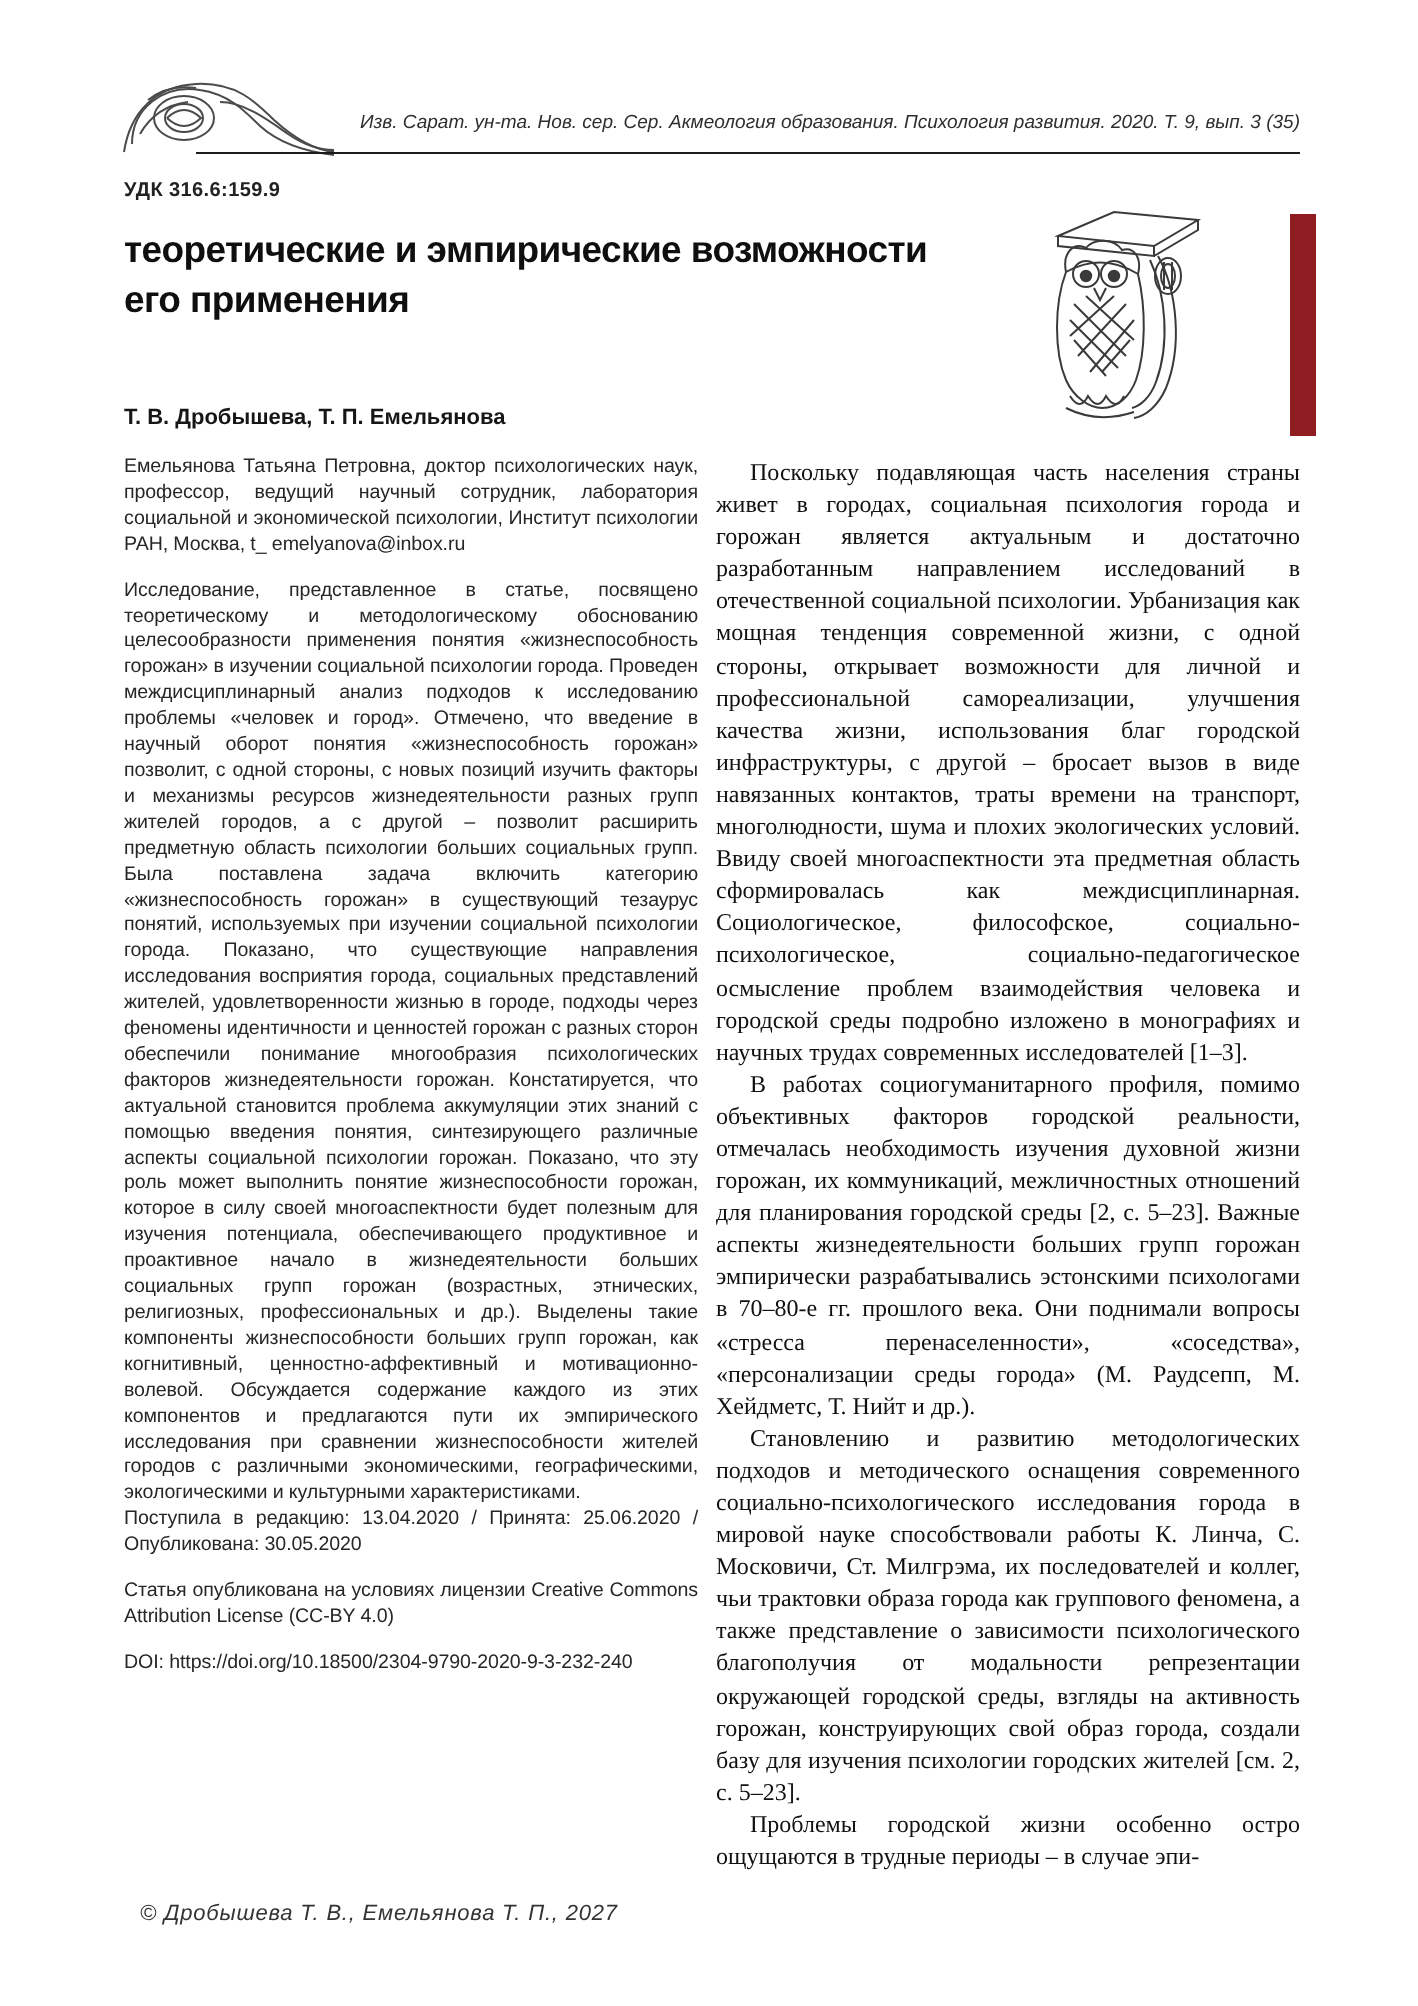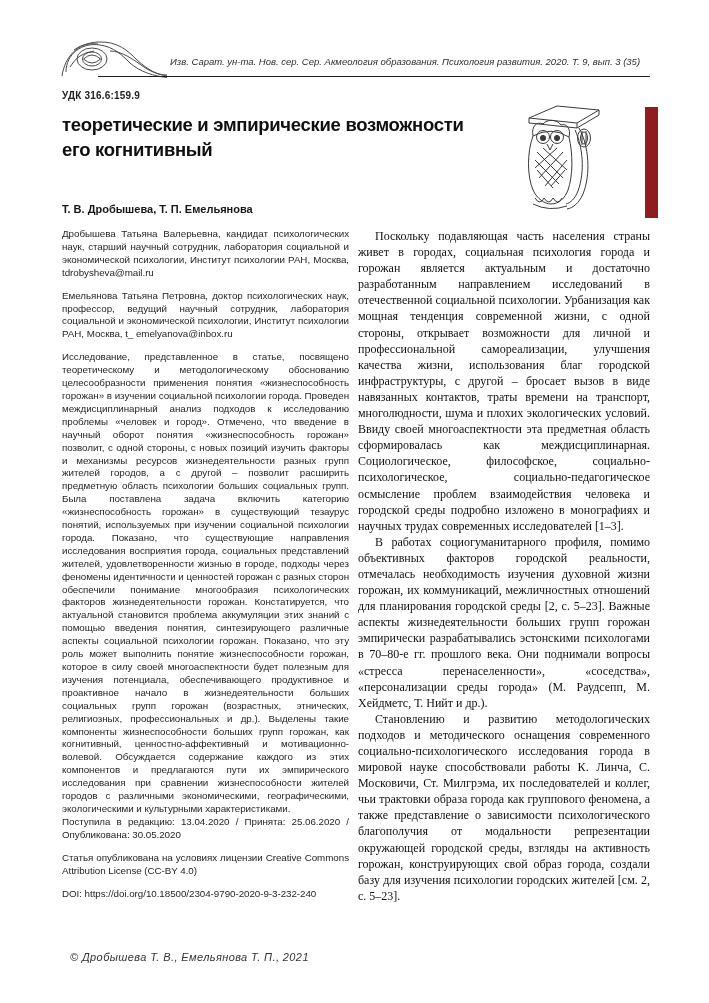--- a/index.html
+++ b/index.html
@@ -4,21 +4,21 @@
 <style>
   html,body { margin:0; padding:0; }
   body {
     width:709px; height:1003px; position:relative; overflow:hidden;
     background:#ffffff; color:#1a1a1a;
     font-family:"Liberation Sans", sans-serif;
     -webkit-font-smoothing:antialiased;
   }
   .journal-line {
     position:absolute; top:56px; left:170px; width:480px;
-    text-align:left; font-style:italic; font-size:9.5px; color:#2e2e2e;
+    text-align:right; font-style:italic; font-size:9.5px; color:#2e2e2e;
     white-space:nowrap;
   }
   .header-rule {
     position:absolute; top:76px; left:98px; width:552px; height:1px;
     background:#1c1c1c;
   }
   .ornament { position:absolute; top:38px; left:60px; }
   .udc { position:absolute; top:90px; left:62px; font-size:10px; font-weight:700; letter-spacing:.2px; color:#222; }
   .title {
     position:absolute; top:112px; left:62px;
@@ -71,21 +71,21 @@
     <path d="M14 12 q10 -8 24 -6"></path>
   </svg>
 </div>
 <div class="journal-line">Изв. Сарат. ун-та. Нов. сер. Сер. Акмеология образования. Психология развития. 2020. Т. 9, вып. 3 (35)</div>
 <div class="header-rule"></div>
 
 <div class="udc">УДК 316.6:159.9</div>
 
 <div class="title">
   <div>теоретические и эмпирические возможности</div>
-  <div>его когнитивный</div>
+  <div>его применения</div>
 </div>
 
 <div class="owl">
   <svg width="80" height="114" viewBox="0 0 80 114" fill="none" stroke="#3a3a3a" stroke-width="1">
 
     <path d="M6 16 L34 4 L76 8 L54 21 Z"></path>
     <path d="M6 16 L6 21 L54 26 L54 21"></path>
     <path d="M54 26 L76 13 L76 8"></path>
 
     <path d="M56 26 C66 44 68 72 60 92 C56 101 50 106 44 107"></path>
@@ -109,27 +109,27 @@
 
     <path d="M12 96 q5 8 9 0 q5 8 9 0 q5 8 9 0"></path>
     <path d="M10 102 q16 8 34 2"></path>
   </svg>
 </div>
 <div class="accent-bar" style="background: rgb(142, 28, 33);"></div>
 
 <div class="authors">Т. В. Дробышева, Т. П. Емельянова</div>
 
 <div class="col-left">
-  <div class="block">Дробышева Татьяна Валерьевна, кандидат психологических наук, старший научный сотрудник, лаборатория социальной и экономической психологии, Институт психологии РАН, Москва, tdrobysheva@mail.ru</div>
   <div class="block">Емельянова Татьяна Петровна, доктор психологических наук, профессор, ведущий научный сотрудник, лаборатория социальной и экономической психологии, Институт психологии РАН, Москва, t_ emelyanova@inbox.ru</div>
   <div>Исследование, представленное в статье, посвящено теоретическому и методологическому обоснованию целесообразности применения понятия «жизнеспособность горожан» в изучении социальной психологии города. Проведен междисциплинарный анализ подходов к исследованию проблемы «человек и город». Отмечено, что введение в научный оборот понятия «жизнеспособность горожан» позволит, с одной стороны, с новых позиций изучить факторы и механизмы ресурсов жизнедеятельности разных групп жителей городов, а с другой – позволит расширить предметную область психологии больших социальных групп. Была поставлена задача включить категорию «жизнеспособность горожан» в существующий тезаурус понятий, используемых при изучении социальной психологии города. Показано, что существующие направления исследования восприятия города, социальных представлений жителей, удовлетворенности жизнью в городе, подходы через феномены идентичности и ценностей горожан с разных сторон обеспечили понимание многообразия психологических факторов жизнедеятельности горожан. Констатируется, что актуальной становится проблема аккумуляции этих знаний с помощью введения понятия, синтезирующего различные аспекты социальной психологии горожан. Показано, что эту роль может выполнить понятие жизнеспособности горожан, которое в силу своей многоаспектности будет полезным для изучения потенциала, обеспечивающего продуктивное и проактивное начало в жизнедеятельности больших социальных групп горожан (возрастных, этнических, религиозных, профессиональных и др.). Выделены такие компоненты жизнеспособности больших групп горожан, как когнитивный, ценностно-аффективный и мотивационно-волевой. Обсуждается содержание каждого из этих компонентов и предлагаются пути их эмпирического исследования при сравнении жизнеспособности жителей городов с различными экономическими, географическими, экологическими и культурными характеристиками.</div>
   <div class="block">Поступила в редакцию: 13.04.2020 / Принята: 25.06.2020 / Опубликована: 30.05.2020</div>
   <div class="block">Статья опубликована на условиях лицензии Creative Commons Attribution License (CC-BY 4.0)</div>
   <div class="doi-line">DOI: https://doi.org/10.18500/2304-9790-2020-9-3-232-240</div>
 </div>
 
-<div class="copyright">© Дробышева Т. В., Емельянова Т. П., 2021</div>
+<div class="copyright">© Дробышева Т. В., Емельянова Т. П., 2027</div>
 
 <div class="col-right">
   <p>Поскольку подавляющая часть населения страны живет в городах, социальная психология города и горожан является актуальным и достаточно разработанным направлением исследований в отечественной социальной психологии. Урбанизация как мощная тенденция современной жизни, с одной стороны, открывает возможности для личной и профессиональной самореализации, улучшения качества жизни, использования благ городской инфраструктуры, с другой – бросает вызов в виде навязанных контактов, траты времени на транспорт, многолюдности, шума и плохих экологических условий. Ввиду своей многоаспектности эта предметная область сформировалась как междисциплинарная. Социологическое, философское, социально-психологическое, социально-педагогическое осмысление проблем взаимодействия человека и городской среды подробно изложено в монографиях и научных трудах современных исследователей [1–3].</p>
   <p>В работах социогуманитарного профиля, помимо объективных факторов городской реальности, отмечалась необходимость изучения духовной жизни горожан, их коммуникаций, межличностных отношений для планирования городской среды [2, с. 5–23]. Важные аспекты жизнедеятельности больших групп горожан эмпирически разрабатывались эстонскими психологами в 70–80-е гг. прошлого века. Они поднимали вопросы «стресса перенаселенности», «соседства», «персонализации среды города» (М. Раудсепп, М. Хейдметс, Т. Нийт и др.).</p>
   <p>Становлению и развитию методологических подходов и методического оснащения современного социально-психологического исследования города в мировой науке способствовали работы К. Линча, С. Московичи, Ст. Милгрэма, их последователей и коллег, чьи трактовки образа города как группового феномена, а также представление о зависимости психологического благополучия от модальности репрезентации окружающей городской среды, взгляды на активность горожан, конструирующих свой образ города, создали базу для изучения психологии городских жителей [см. 2, с. 5–23].</p>
+  <p>Проблемы городской жизни особенно остро ощущаются в трудные периоды – в случае эпи-</p>
 </div>
 
 </body></html>

